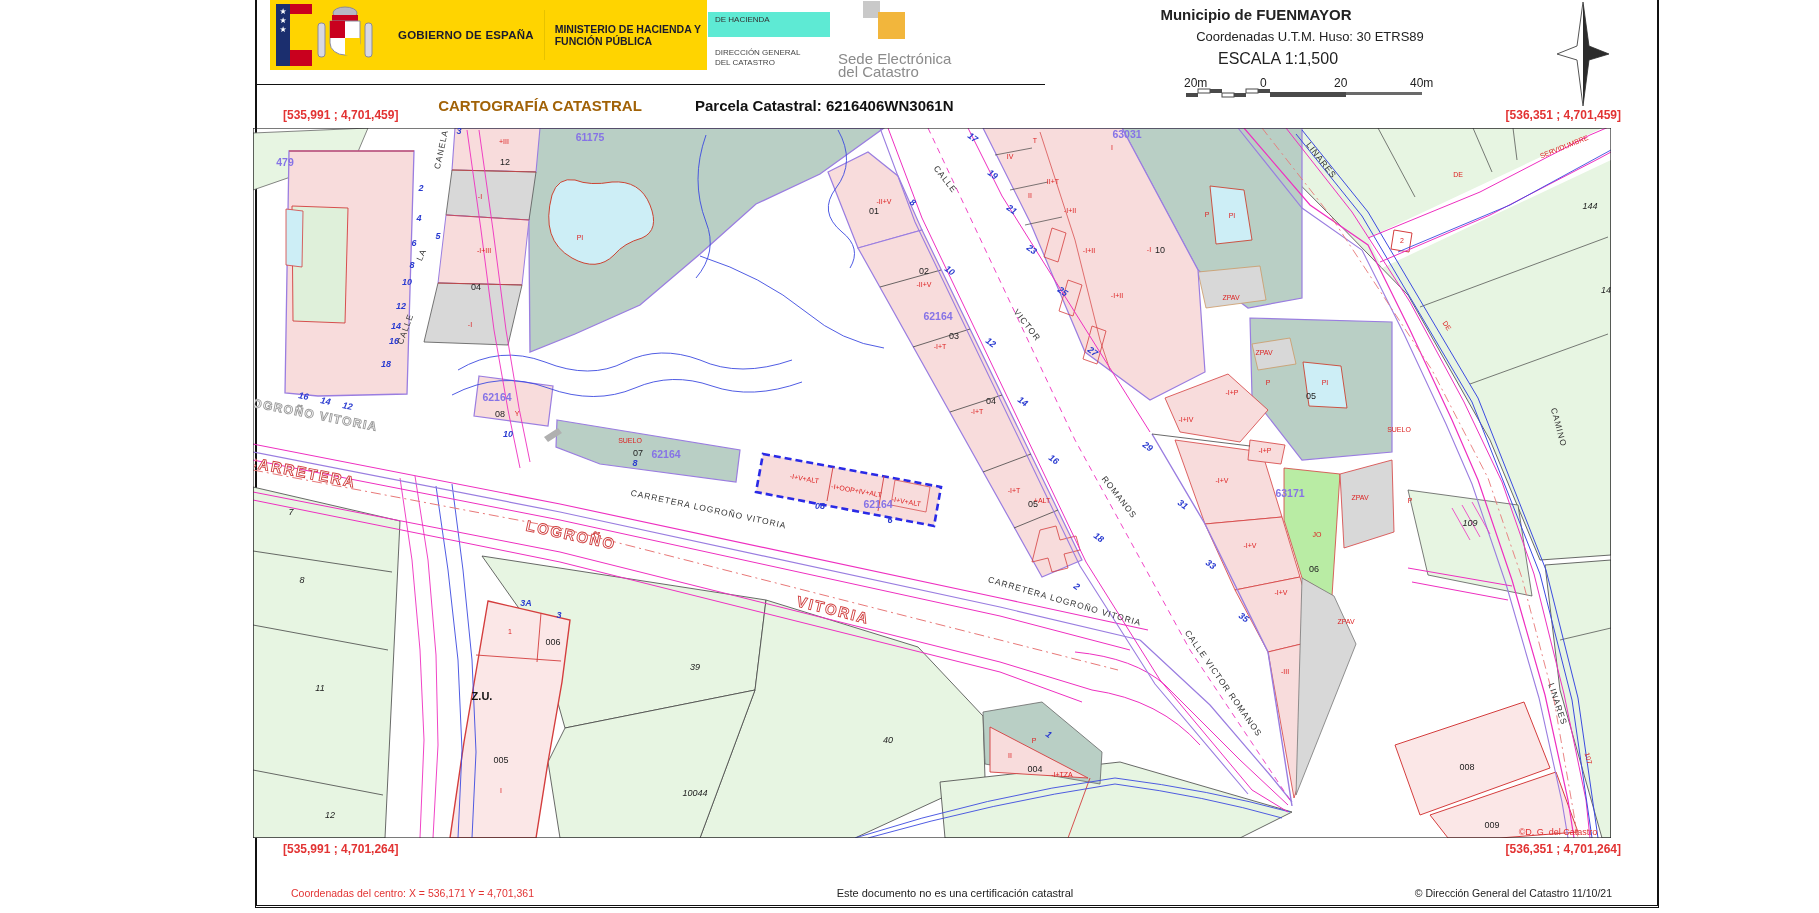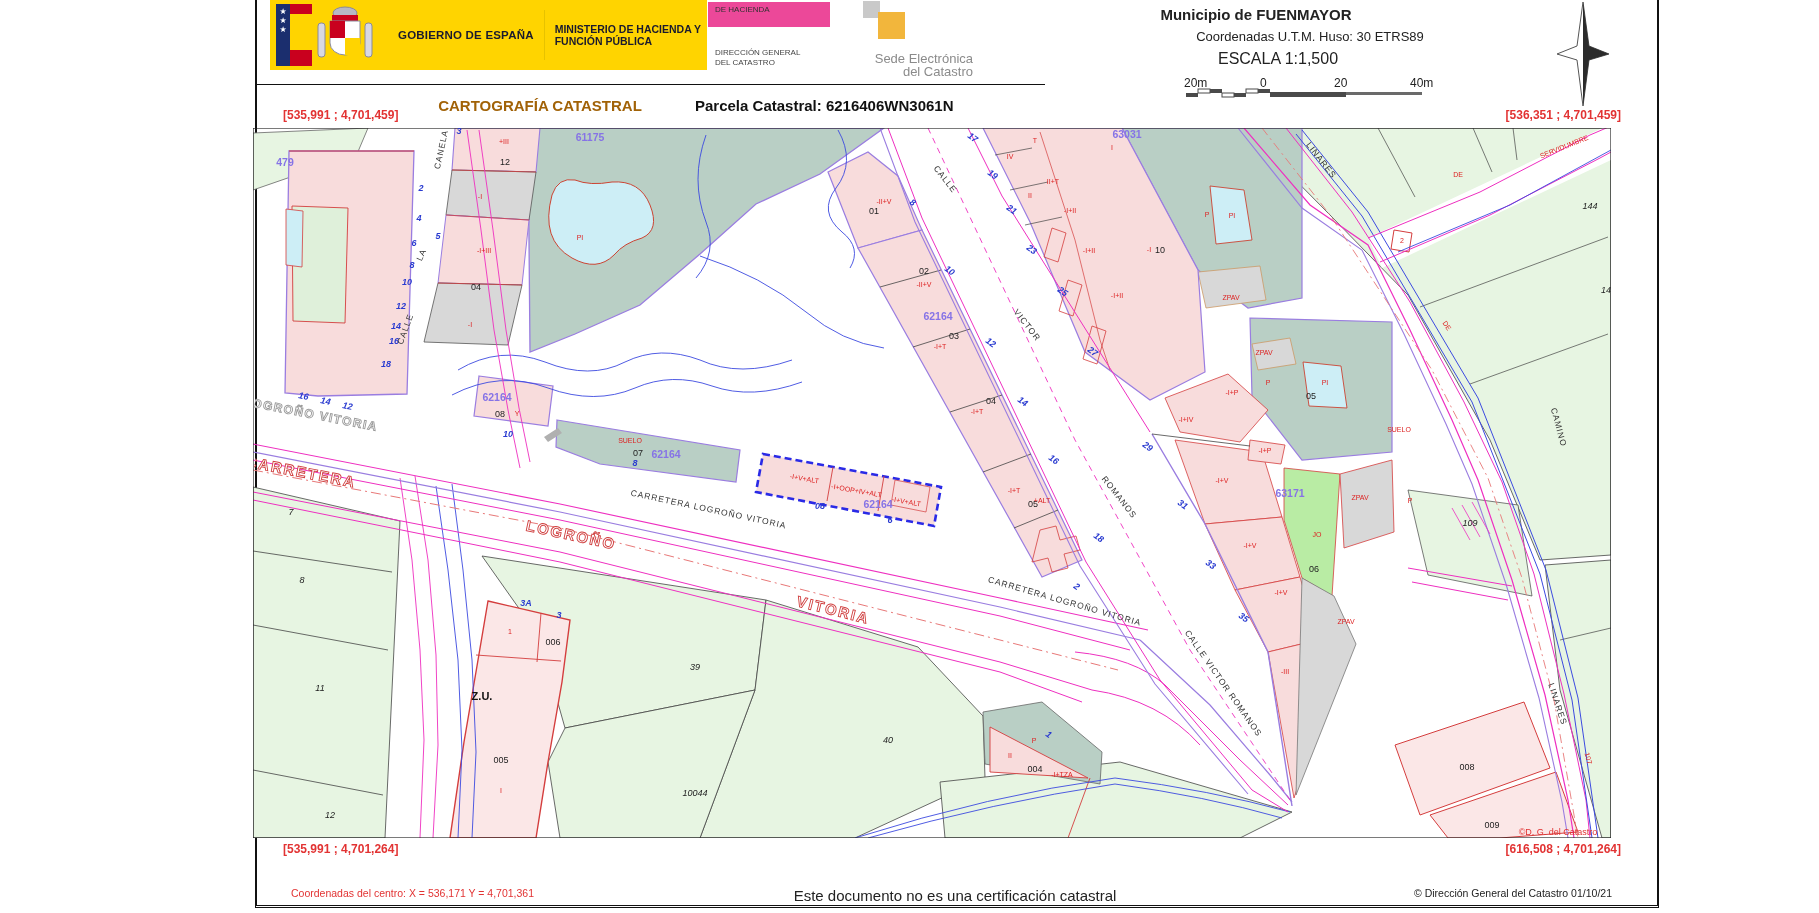--- a/index.html
+++ b/index.html
@@ -8,35 +8,35 @@
   .doc{position:absolute;left:255px;top:0;width:1400px;height:905px;border-left:2px solid #111;border-right:2px solid #111;border-bottom:3px double #111;}
   .hdr-rule{position:absolute;left:255px;top:84px;width:790px;height:0;border-top:1.5px solid #111;}
   .banner{position:absolute;left:270px;top:0;width:437px;height:70px;background:#ffd400;display:flex;align-items:center;}
   .flag{width:36px;height:62px;margin-left:6px;position:relative;background:#ffd400;}
   .flag .b{position:absolute;left:0;top:0;width:14px;height:62px;background:#1b2e6e;color:#fff;font-size:8px;line-height:9px;text-align:center;padding-top:3px;box-sizing:border-box;}
   .flag .r1{position:absolute;left:14px;top:0;width:22px;height:10px;background:#c9001e;}
   .flag .r2{position:absolute;left:14px;top:46px;width:22px;height:16px;background:#c9001e;}
   .gob{color:#1a1a2e;font-weight:bold;font-size:11.5px;line-height:13px;margin-left:20px;letter-spacing:.2px;}
   .sep{width:1px;height:50px;background:#e6c200;margin:0 10px;}
   .min{color:#1a1a2e;font-weight:bold;font-size:10.5px;line-height:12.5px;width:150px;}
-  .graybox{position:absolute;left:708px;top:2px;width:122px;height:25px;background:#ec4899;font-size:8px;color:#333;padding:3px 0 0 7px;box-sizing:border-box;}
+  .graybox{position:absolute;left:708px;top:12px;width:122px;height:25px;background:#5eead4;font-size:8px;color:#333;padding:3px 0 0 7px;box-sizing:border-box;}
   .dgc{position:absolute;left:715px;top:48px;font-size:8px;color:#444;line-height:10px;}
   .sede-sq{position:absolute;left:863px;top:1px;width:50px;height:40px;}
   .sede-sq .g{position:absolute;left:0;top:0;width:17px;height:17px;background:#c9c9c9;}
   .sede-sq .o{position:absolute;left:15px;top:11px;width:27px;height:27px;background:#f2b63c;}
-  .sede-t{position:absolute;left:838px;top:52px;width:135px;text-align:right;font-size:13px;color:#8b8b8b;line-height:13px;}
+  .sede-t{position:absolute;left:838px;top:52px;width:135px;text-align:left;font-size:15px;color:#8b8b8b;line-height:13px;}
   .muni{position:absolute;left:1076px;top:6px;width:360px;text-align:center;font-weight:bold;font-size:15px;color:#222;}
   .utm{position:absolute;left:1130px;top:29px;width:360px;text-align:center;font-size:13px;color:#222;}
   .esc{position:absolute;left:1098px;top:50px;width:360px;text-align:center;font-size:16px;color:#222;}
   .sb-lab{position:absolute;top:76px;font-size:12px;color:#222;}
   .title{position:absolute;left:420px;top:97px;width:240px;text-align:center;font-weight:bold;font-size:15px;color:#a16207;}
   .parce{position:absolute;left:695px;top:97px;font-weight:bold;font-size:15px;color:#111;}
   .redco{position:absolute;color:#e23333;font-size:12px;font-weight:bold;margin-left:9px;}
   .footL{position:absolute;left:268px;top:887px;color:#e23333;font-size:10.5px;margin-left:23px;}
-  .footC{position:absolute;left:655px;top:887px;width:600px;text-align:center;color:#222;font-size:15px;}
+  .footC{position:absolute;left:655px;top:887px;width:600px;text-align:center;color:#222;font-size:11px;}
   .footR{position:absolute;left:1230px;top:887px;width:382px;text-align:right;color:#222;font-size:10.5px;}
   .mapbox{position:absolute;left:253px;top:128px;width:1358px;height:710px;}
 </style>
 </head>
 <body>
 
 <div class="doc"></div>
 <div class="hdr-rule"></div>
 
 <div class="banner">
@@ -372,16 +372,16 @@
     <text x="708" y="512" font-size="8.5" fill="#333" text-anchor="middle" font-family="&quot;Liberation Sans&quot;, sans-serif" clip-path="url(#mc)" letter-spacing="1" transform="rotate(12 708 512)">CARRETERA LOGROÑO VITORIA</text>
     <text x="1064" y="604" font-size="8.5" fill="#333" text-anchor="middle" font-family="&quot;Liberation Sans&quot;, sans-serif" clip-path="url(#mc)" letter-spacing="1" transform="rotate(16 1064 604)">CARRETERA LOGROÑO VITORIA</text>
     <text x="300" y="477" font-size="15" fill="#fff" text-anchor="middle" font-family="&quot;Liberation Sans&quot;, sans-serif" clip-path="url(#mc)" font-weight="bold" letter-spacing="2" stroke="#d04040" stroke-width=".9" transform="rotate(11 300 477)">CARRETERA</text>
     <text x="570" y="540" font-size="15" fill="#fff" text-anchor="middle" font-family="&quot;Liberation Sans&quot;, sans-serif" clip-path="url(#mc)" font-weight="bold" letter-spacing="2" stroke="#d04040" stroke-width=".9" transform="rotate(12 570 540)">LOGROÑO</text>
     <text x="832" y="615" font-size="15" fill="#fff" text-anchor="middle" font-family="&quot;Liberation Sans&quot;, sans-serif" clip-path="url(#mc)" font-weight="bold" letter-spacing="2" stroke="#d04040" stroke-width=".9" transform="rotate(14 832 615)">VITORIA</text>
     <text x="310" y="418" font-size="12" fill="#fff" text-anchor="middle" font-family="&quot;Liberation Sans&quot;, sans-serif" clip-path="url(#mc)" font-weight="bold" letter-spacing="1.5" stroke="#999" stroke-width=".9" transform="rotate(11 310 418)">LOGROÑO VITORIA</text>
     <text x="1558" y="835" font-size="9" fill="#e03030" text-anchor="middle" font-family="&quot;Liberation Sans&quot;, sans-serif" clip-path="url(#mc)">©D. G. del Catastro</text>
   </svg>
 
 <div class="redco" style="left:274px;top:842px">[535,991 ; 4,701,264]</div>
-<div class="redco" style="left:1312px;top:842px;width:300px;text-align:right">[616,508 ; 4,701,264]</div>
+<div class="redco" style="left:1312px;top:842px;width:300px;text-align:right">[536,351 ; 4,701,264]</div>
 <div class="footL">Coordenadas del centro: X = 536,171 Y = 4,701,361</div>
 <div class="footC">Este documento no es una certificación catastral</div>
-<div class="footR">© Dirección General del Catastro 01/10/21</div>
+<div class="footR">© Dirección General del Catastro 11/10/21</div>
 
 </body></html>

